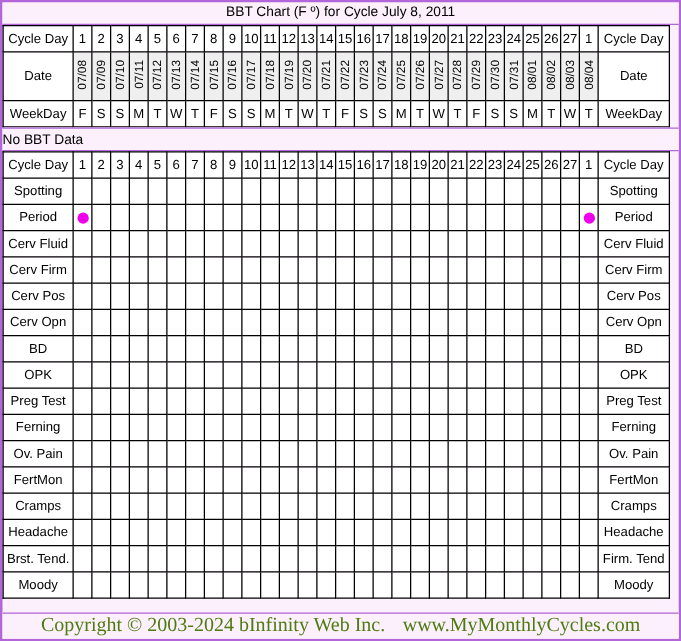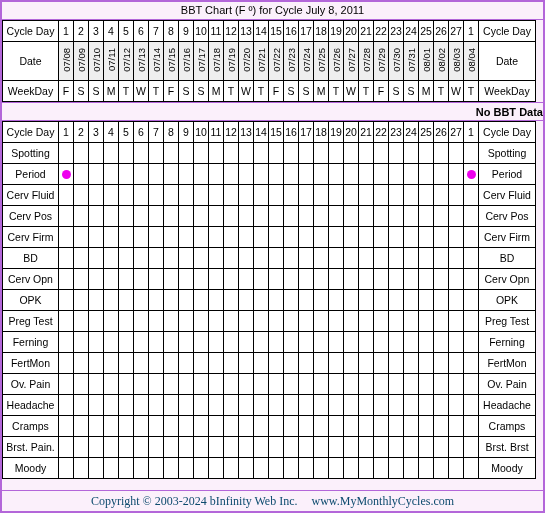--- a/index.html
+++ b/index.html
@@ -103,28 +103,27 @@
   }
   tr.date-row td.rowlabel,
   tr.date-row td.rlabelcell {
     height: 38px;
   }
 
   
   .nobbt {
     height: 19px;
     line-height: 19px;
-    text-align: right;
+    text-align: left;
     font-size: 11px;
     background: #fbf0fb;
     color: #000;
     border-top: 1px solid #b366d9;
     border-bottom: 1px solid #b366d9;
     box-sizing: border-box;
-    font-weight: bold;
   }
 
   
   .dot {
     display: block;
     width: 9px;
     height: 9px;
     border-radius: 50%;
     background: #ee00ee;
     margin: 0 auto;
@@ -132,22 +131,22 @@
 
   td.tall {
     height: 48px;
   }
 
   .footer {
     height: 20px;
     line-height: 20px;
     text-align: center;
     font-family: "Liberation Serif", serif;
-    font-size: 12px;
-    color: #0c4a6e;
+    font-size: 16px;
+    color: #4d7c0f;
     background: #fbf0fb;
     border-top: 1px solid #b366d9;
   }
   .footer .gap { display: inline-block; width: 14px; }
 </style>
 </head>
 <body>
 
 <div class="chart-frame">
 
@@ -450,20 +449,52 @@
             <td class="cell tall"></td>
             <td class="cell tall"></td>
             <td class="cell tall"></td>
             <td class="cell tall"></td>
             <td class="cell tall"></td>
             <td class="cell tall"></td>
             <td class="cell tall"></td>
             <td class="rowlabel tall">Cerv Fluid</td>
           </tr>
           <tr>
+            <td class="rowlabel">Cerv Firm</td>
+            <td class="cell"></td>
+            <td class="cell"></td>
+            <td class="cell"></td>
+            <td class="cell"></td>
+            <td class="cell"></td>
+            <td class="cell"></td>
+            <td class="cell"></td>
+            <td class="cell"></td>
+            <td class="cell"></td>
+            <td class="cell"></td>
+            <td class="cell"></td>
+            <td class="cell"></td>
+            <td class="cell"></td>
+            <td class="cell"></td>
+            <td class="cell"></td>
+            <td class="cell"></td>
+            <td class="cell"></td>
+            <td class="cell"></td>
+            <td class="cell"></td>
+            <td class="cell"></td>
+            <td class="cell"></td>
+            <td class="cell"></td>
+            <td class="cell"></td>
+            <td class="cell"></td>
+            <td class="cell"></td>
+            <td class="cell"></td>
+            <td class="cell"></td>
+            <td class="cell"></td>
+            <td class="rowlabel">Cerv Firm</td>
+          </tr>
+          <tr>
             <td class="rowlabel">Cerv Pos</td>
             <td class="cell"></td>
             <td class="cell"></td>
             <td class="cell"></td>
             <td class="cell"></td>
             <td class="cell"></td>
             <td class="cell"></td>
             <td class="cell"></td>
             <td class="cell"></td>
             <td class="cell"></td>
@@ -482,50 +513,50 @@
             <td class="cell"></td>
             <td class="cell"></td>
             <td class="cell"></td>
             <td class="cell"></td>
             <td class="cell"></td>
             <td class="cell"></td>
             <td class="cell"></td>
             <td class="rowlabel">Cerv Pos</td>
           </tr>
           <tr>
-            <td class="rowlabel">Cerv Firm</td>
-            <td class="cell"></td>
-            <td class="cell"></td>
-            <td class="cell"></td>
-            <td class="cell"></td>
-            <td class="cell"></td>
-            <td class="cell"></td>
-            <td class="cell"></td>
-            <td class="cell"></td>
-            <td class="cell"></td>
-            <td class="cell"></td>
-            <td class="cell"></td>
-            <td class="cell"></td>
-            <td class="cell"></td>
-            <td class="cell"></td>
-            <td class="cell"></td>
-            <td class="cell"></td>
-            <td class="cell"></td>
-            <td class="cell"></td>
-            <td class="cell"></td>
-            <td class="cell"></td>
-            <td class="cell"></td>
-            <td class="cell"></td>
-            <td class="cell"></td>
-            <td class="cell"></td>
-            <td class="cell"></td>
-            <td class="cell"></td>
-            <td class="cell"></td>
-            <td class="cell"></td>
-            <td class="rowlabel">Cerv Firm</td>
+            <td class="rowlabel">Cerv Opn</td>
+            <td class="cell"></td>
+            <td class="cell"></td>
+            <td class="cell"></td>
+            <td class="cell"></td>
+            <td class="cell"></td>
+            <td class="cell"></td>
+            <td class="cell"></td>
+            <td class="cell"></td>
+            <td class="cell"></td>
+            <td class="cell"></td>
+            <td class="cell"></td>
+            <td class="cell"></td>
+            <td class="cell"></td>
+            <td class="cell"></td>
+            <td class="cell"></td>
+            <td class="cell"></td>
+            <td class="cell"></td>
+            <td class="cell"></td>
+            <td class="cell"></td>
+            <td class="cell"></td>
+            <td class="cell"></td>
+            <td class="cell"></td>
+            <td class="cell"></td>
+            <td class="cell"></td>
+            <td class="cell"></td>
+            <td class="cell"></td>
+            <td class="cell"></td>
+            <td class="cell"></td>
+            <td class="rowlabel">Cerv Opn</td>
           </tr>
           <tr>
             <td class="rowlabel">BD</td>
             <td class="cell"></td>
             <td class="cell"></td>
             <td class="cell"></td>
             <td class="cell"></td>
             <td class="cell"></td>
             <td class="cell"></td>
             <td class="cell"></td>
@@ -546,52 +577,20 @@
             <td class="cell"></td>
             <td class="cell"></td>
             <td class="cell"></td>
             <td class="cell"></td>
             <td class="cell"></td>
             <td class="cell"></td>
             <td class="cell"></td>
             <td class="rowlabel">BD</td>
           </tr>
           <tr>
-            <td class="rowlabel">Cerv Opn</td>
-            <td class="cell"></td>
-            <td class="cell"></td>
-            <td class="cell"></td>
-            <td class="cell"></td>
-            <td class="cell"></td>
-            <td class="cell"></td>
-            <td class="cell"></td>
-            <td class="cell"></td>
-            <td class="cell"></td>
-            <td class="cell"></td>
-            <td class="cell"></td>
-            <td class="cell"></td>
-            <td class="cell"></td>
-            <td class="cell"></td>
-            <td class="cell"></td>
-            <td class="cell"></td>
-            <td class="cell"></td>
-            <td class="cell"></td>
-            <td class="cell"></td>
-            <td class="cell"></td>
-            <td class="cell"></td>
-            <td class="cell"></td>
-            <td class="cell"></td>
-            <td class="cell"></td>
-            <td class="cell"></td>
-            <td class="cell"></td>
-            <td class="cell"></td>
-            <td class="cell"></td>
-            <td class="rowlabel">Cerv Opn</td>
-          </tr>
-          <tr>
             <td class="rowlabel">OPK</td>
             <td class="cell"></td>
             <td class="cell"></td>
             <td class="cell"></td>
             <td class="cell"></td>
             <td class="cell"></td>
             <td class="cell"></td>
             <td class="cell"></td>
             <td class="cell"></td>
             <td class="cell"></td>
@@ -674,20 +673,52 @@
             <td class="cell"></td>
             <td class="cell"></td>
             <td class="cell"></td>
             <td class="cell"></td>
             <td class="cell"></td>
             <td class="cell"></td>
             <td class="cell"></td>
             <td class="rowlabel">Ferning</td>
           </tr>
           <tr>
+            <td class="rowlabel">Ov. Pain</td>
+            <td class="cell"></td>
+            <td class="cell"></td>
+            <td class="cell"></td>
+            <td class="cell"></td>
+            <td class="cell"></td>
+            <td class="cell"></td>
+            <td class="cell"></td>
+            <td class="cell"></td>
+            <td class="cell"></td>
+            <td class="cell"></td>
+            <td class="cell"></td>
+            <td class="cell"></td>
+            <td class="cell"></td>
+            <td class="cell"></td>
+            <td class="cell"></td>
+            <td class="cell"></td>
+            <td class="cell"></td>
+            <td class="cell"></td>
+            <td class="cell"></td>
+            <td class="cell"></td>
+            <td class="cell"></td>
+            <td class="cell"></td>
+            <td class="cell"></td>
+            <td class="cell"></td>
+            <td class="cell"></td>
+            <td class="cell"></td>
+            <td class="cell"></td>
+            <td class="cell"></td>
+            <td class="rowlabel">Ov. Pain</td>
+          </tr>
+          <tr>
             <td class="rowlabel">FertMon</td>
             <td class="cell"></td>
             <td class="cell"></td>
             <td class="cell"></td>
             <td class="cell"></td>
             <td class="cell"></td>
             <td class="cell"></td>
             <td class="cell"></td>
             <td class="cell"></td>
             <td class="cell"></td>
@@ -706,50 +737,50 @@
             <td class="cell"></td>
             <td class="cell"></td>
             <td class="cell"></td>
             <td class="cell"></td>
             <td class="cell"></td>
             <td class="cell"></td>
             <td class="cell"></td>
             <td class="rowlabel">FertMon</td>
           </tr>
           <tr>
-            <td class="rowlabel">Ov. Pain</td>
-            <td class="cell"></td>
-            <td class="cell"></td>
-            <td class="cell"></td>
-            <td class="cell"></td>
-            <td class="cell"></td>
-            <td class="cell"></td>
-            <td class="cell"></td>
-            <td class="cell"></td>
-            <td class="cell"></td>
-            <td class="cell"></td>
-            <td class="cell"></td>
-            <td class="cell"></td>
-            <td class="cell"></td>
-            <td class="cell"></td>
-            <td class="cell"></td>
-            <td class="cell"></td>
-            <td class="cell"></td>
-            <td class="cell"></td>
-            <td class="cell"></td>
-            <td class="cell"></td>
-            <td class="cell"></td>
-            <td class="cell"></td>
-            <td class="cell"></td>
-            <td class="cell"></td>
-            <td class="cell"></td>
-            <td class="cell"></td>
-            <td class="cell"></td>
-            <td class="cell"></td>
-            <td class="rowlabel">Ov. Pain</td>
+            <td class="rowlabel">Cramps</td>
+            <td class="cell"></td>
+            <td class="cell"></td>
+            <td class="cell"></td>
+            <td class="cell"></td>
+            <td class="cell"></td>
+            <td class="cell"></td>
+            <td class="cell"></td>
+            <td class="cell"></td>
+            <td class="cell"></td>
+            <td class="cell"></td>
+            <td class="cell"></td>
+            <td class="cell"></td>
+            <td class="cell"></td>
+            <td class="cell"></td>
+            <td class="cell"></td>
+            <td class="cell"></td>
+            <td class="cell"></td>
+            <td class="cell"></td>
+            <td class="cell"></td>
+            <td class="cell"></td>
+            <td class="cell"></td>
+            <td class="cell"></td>
+            <td class="cell"></td>
+            <td class="cell"></td>
+            <td class="cell"></td>
+            <td class="cell"></td>
+            <td class="cell"></td>
+            <td class="cell"></td>
+            <td class="rowlabel">Cramps</td>
           </tr>
           <tr>
             <td class="rowlabel">Headache</td>
             <td class="cell"></td>
             <td class="cell"></td>
             <td class="cell"></td>
             <td class="cell"></td>
             <td class="cell"></td>
             <td class="cell"></td>
             <td class="cell"></td>
@@ -770,82 +801,50 @@
             <td class="cell"></td>
             <td class="cell"></td>
             <td class="cell"></td>
             <td class="cell"></td>
             <td class="cell"></td>
             <td class="cell"></td>
             <td class="cell"></td>
             <td class="rowlabel">Headache</td>
           </tr>
           <tr>
-            <td class="rowlabel">Cramps</td>
-            <td class="cell"></td>
-            <td class="cell"></td>
-            <td class="cell"></td>
-            <td class="cell"></td>
-            <td class="cell"></td>
-            <td class="cell"></td>
-            <td class="cell"></td>
-            <td class="cell"></td>
-            <td class="cell"></td>
-            <td class="cell"></td>
-            <td class="cell"></td>
-            <td class="cell"></td>
-            <td class="cell"></td>
-            <td class="cell"></td>
-            <td class="cell"></td>
-            <td class="cell"></td>
-            <td class="cell"></td>
-            <td class="cell"></td>
-            <td class="cell"></td>
-            <td class="cell"></td>
-            <td class="cell"></td>
-            <td class="cell"></td>
-            <td class="cell"></td>
-            <td class="cell"></td>
-            <td class="cell"></td>
-            <td class="cell"></td>
-            <td class="cell"></td>
-            <td class="cell"></td>
-            <td class="rowlabel">Cramps</td>
-          </tr>
-          <tr>
-            <td class="rowlabel">Brst. Pain.</td>
-            <td class="cell"></td>
-            <td class="cell"></td>
-            <td class="cell"></td>
-            <td class="cell"></td>
-            <td class="cell"></td>
-            <td class="cell"></td>
-            <td class="cell"></td>
-            <td class="cell"></td>
-            <td class="cell"></td>
-            <td class="cell"></td>
-            <td class="cell"></td>
-            <td class="cell"></td>
-            <td class="cell"></td>
-            <td class="cell"></td>
-            <td class="cell"></td>
-            <td class="cell"></td>
-            <td class="cell"></td>
-            <td class="cell"></td>
-            <td class="cell"></td>
-            <td class="cell"></td>
-            <td class="cell"></td>
-            <td class="cell"></td>
-            <td class="cell"></td>
-            <td class="cell"></td>
-            <td class="cell"></td>
-            <td class="cell"></td>
-            <td class="cell"></td>
-            <td class="cell"></td>
-            <td class="rowlabel">Brst. Brst</td>
+            <td class="rowlabel">Brst. Tend.</td>
+            <td class="cell"></td>
+            <td class="cell"></td>
+            <td class="cell"></td>
+            <td class="cell"></td>
+            <td class="cell"></td>
+            <td class="cell"></td>
+            <td class="cell"></td>
+            <td class="cell"></td>
+            <td class="cell"></td>
+            <td class="cell"></td>
+            <td class="cell"></td>
+            <td class="cell"></td>
+            <td class="cell"></td>
+            <td class="cell"></td>
+            <td class="cell"></td>
+            <td class="cell"></td>
+            <td class="cell"></td>
+            <td class="cell"></td>
+            <td class="cell"></td>
+            <td class="cell"></td>
+            <td class="cell"></td>
+            <td class="cell"></td>
+            <td class="cell"></td>
+            <td class="cell"></td>
+            <td class="cell"></td>
+            <td class="cell"></td>
+            <td class="cell"></td>
+            <td class="cell"></td>
+            <td class="rowlabel">Firm. Tend</td>
           </tr>
           <tr>
             <td class="rowlabel">Moody</td>
             <td class="cell"></td>
             <td class="cell"></td>
             <td class="cell"></td>
             <td class="cell"></td>
             <td class="cell"></td>
             <td class="cell"></td>
             <td class="cell"></td>

